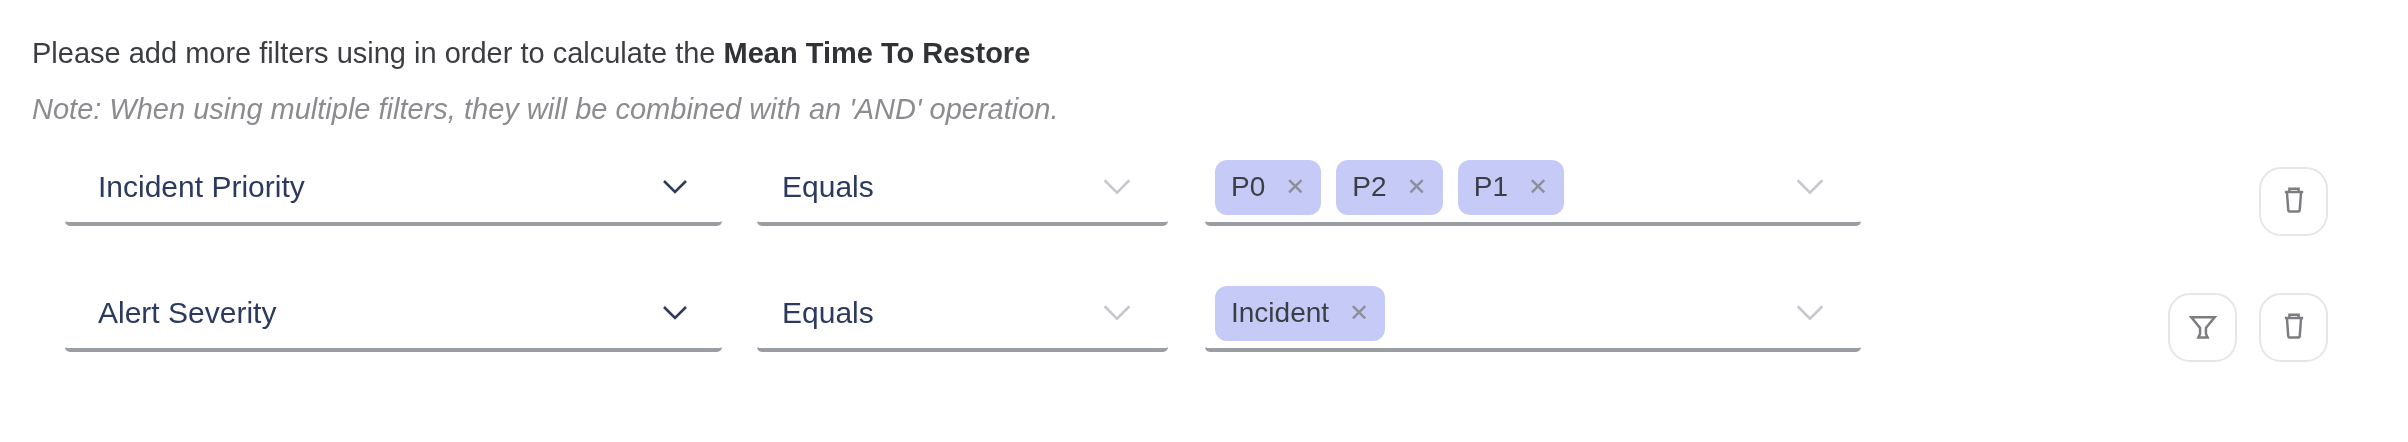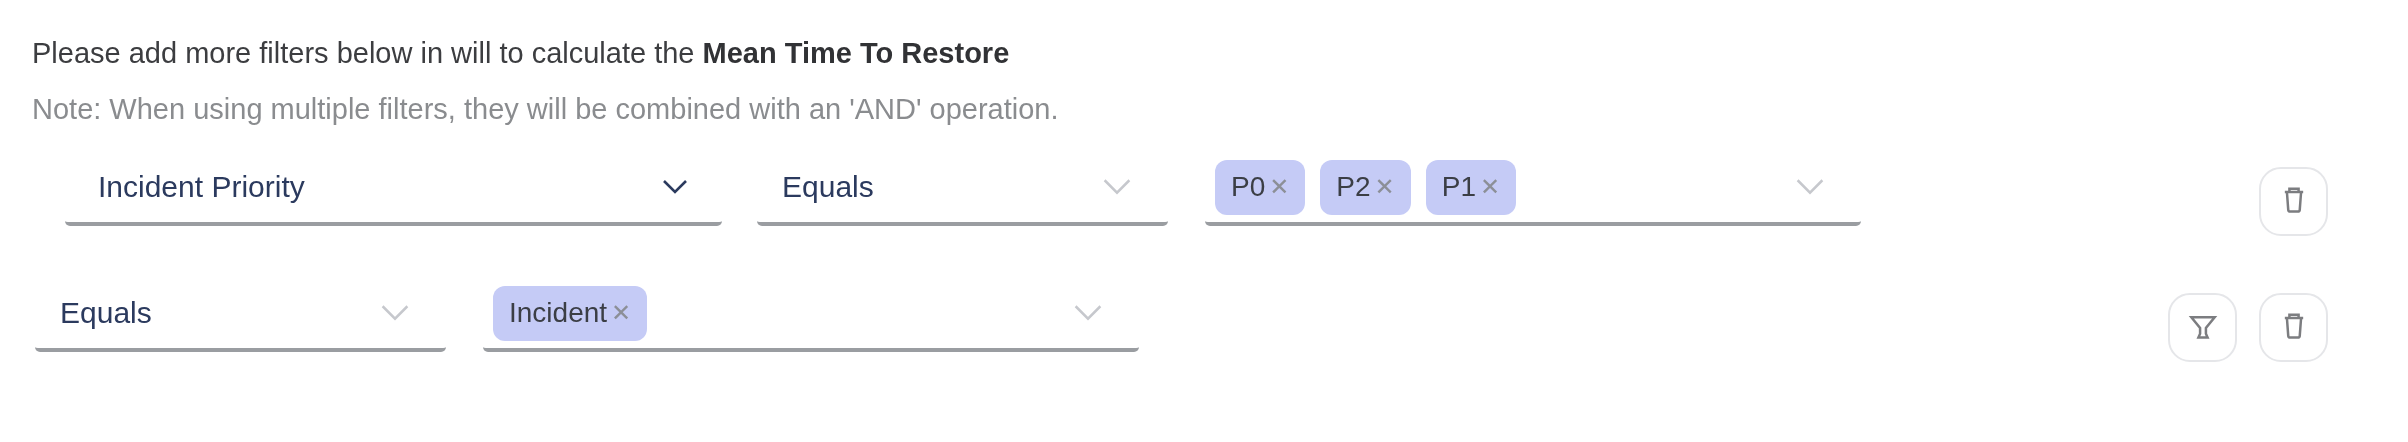--- a/index.html
+++ b/index.html
@@ -22,20 +22,21 @@
     color: var(--text-primary, #3c3d40);
   }
   .intro strong { font-weight: 700; color: var(--text-strong, #313235); text-align: center; }
 
   .note {
     margin-left: 32px;
     margin-top: 14px;
     font-size: 29px;
     line-height: 42px;
     color: var(--text-muted, #8a8c8f);
+    font-style: italic;
   }
 
   .rows { margin-top: 22px; }
 
   .filter-row {
     position: relative;
     display: flex;
     align-items: center;
     margin-bottom: 52px;
     width: 100%;
@@ -60,21 +61,21 @@
   }
 
   .chev { flex: 0 0 auto; }
   .chev.dark  { width: 26px; height: 16px; stroke: var(--label-navy, #2b3a5e); stroke-width: 2.6; fill: none; }
   .chev.light { width: 34px; height: 18px; stroke: var(--chevron-light, #c6c8cd); stroke-width: 2.2; fill: none; }
 
   .tags { display: flex; align-items: center; gap: 15px; overflow: hidden; }
   .tag {
     display: inline-flex;
     align-items: center;
-    gap: 4px;
+    gap: 20px;
     height: 55px;
     padding: 0 16px;
     background: var(--tag-bg, #c5cbf6);
     border-radius: 12px;
     white-space: nowrap;
   }
   .tag-label { font-size: 28px; color: var(--tag-text, #3b3e45); }
   .tag-x {
     font-size: 24px;
     color: var(--tag-remove, #8c8f97);
@@ -108,21 +109,21 @@
     fill: none;
     stroke: var(--btn-icon, #7c7d80);
     stroke-width: 3;
   }
 </style>
 </head>
 <body>
 
 <div class="canvas">
 
-  <p class="intro"><span>Please add more filters below in will to calculate the </span><strong>Mean Time To Restore</strong></p>
+  <p class="intro"><span>Please add more filters using in order to calculate the </span><strong>Mean Time To Restore</strong></p>
 
   <p class="note">Note: When using multiple filters, they will be combined with an 'AND' operation.</p>
 
   <div class="rows">
 
     <div class="filter-row">
       <div class="field attr">
         <span class="label">Incident Priority</span>
         <svg class="chev dark" viewBox="0 0 26 16">
             <path d="M2 2l11 11L24 2"></path>
@@ -158,20 +159,26 @@
           <svg viewBox="0 0 48 48">
             <path d="M18.5 12V8h11v4"></path>
             <path d="M13 12h22"></path>
             <path d="M15.5 12l1.6 21.5q0.15 2 2.2 2h9.4q2.05 0 2.2-2L32.5 12"></path>
           </svg>
         </button>
       </div>
     </div>
 
     <div class="filter-row">
+      <div class="field attr">
+        <span class="label">Alert Severity</span>
+        <svg class="chev dark" viewBox="0 0 26 16">
+            <path d="M2 2l11 11L24 2"></path>
+          </svg>
+      </div>
       <div class="field op">
         <span class="label">Equals</span>
         <svg class="chev light" viewBox="0 0 26 16">
             <path d="M2 2l11 11L24 2"></path>
           </svg>
       </div>
       <div class="field values">
         <div class="tags">
           <span class="tag">
             <span class="tag-label">Incident</span>

